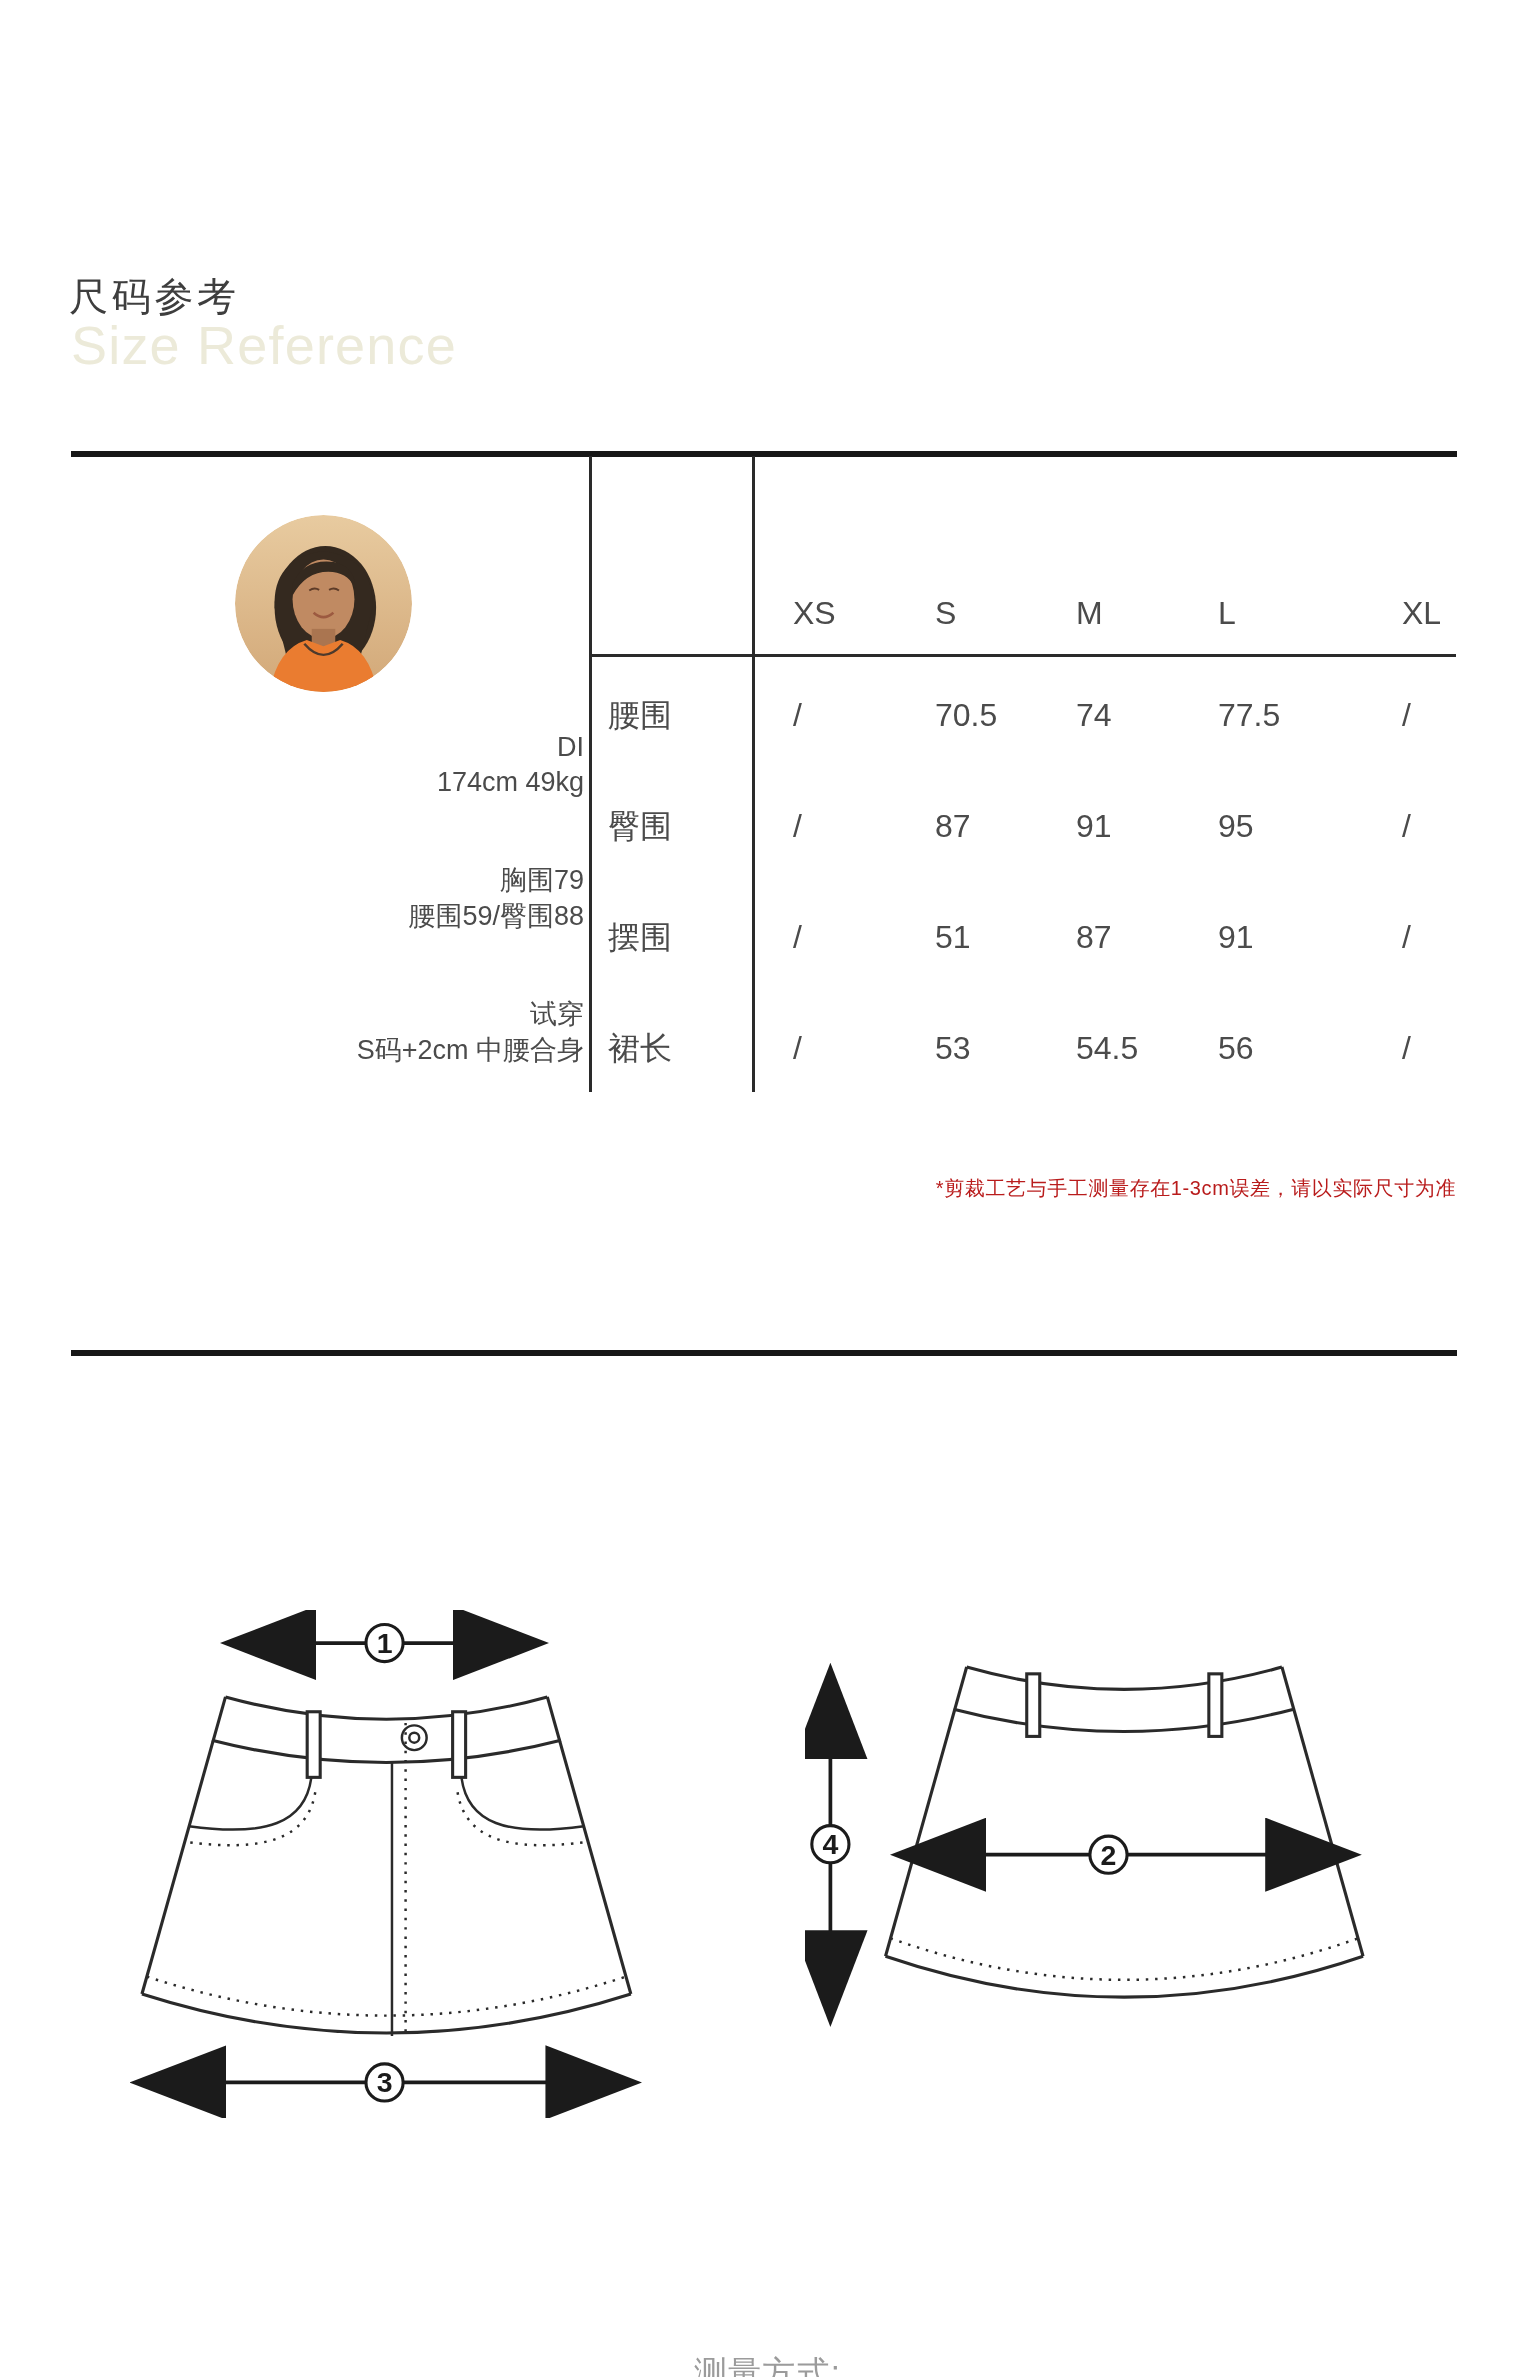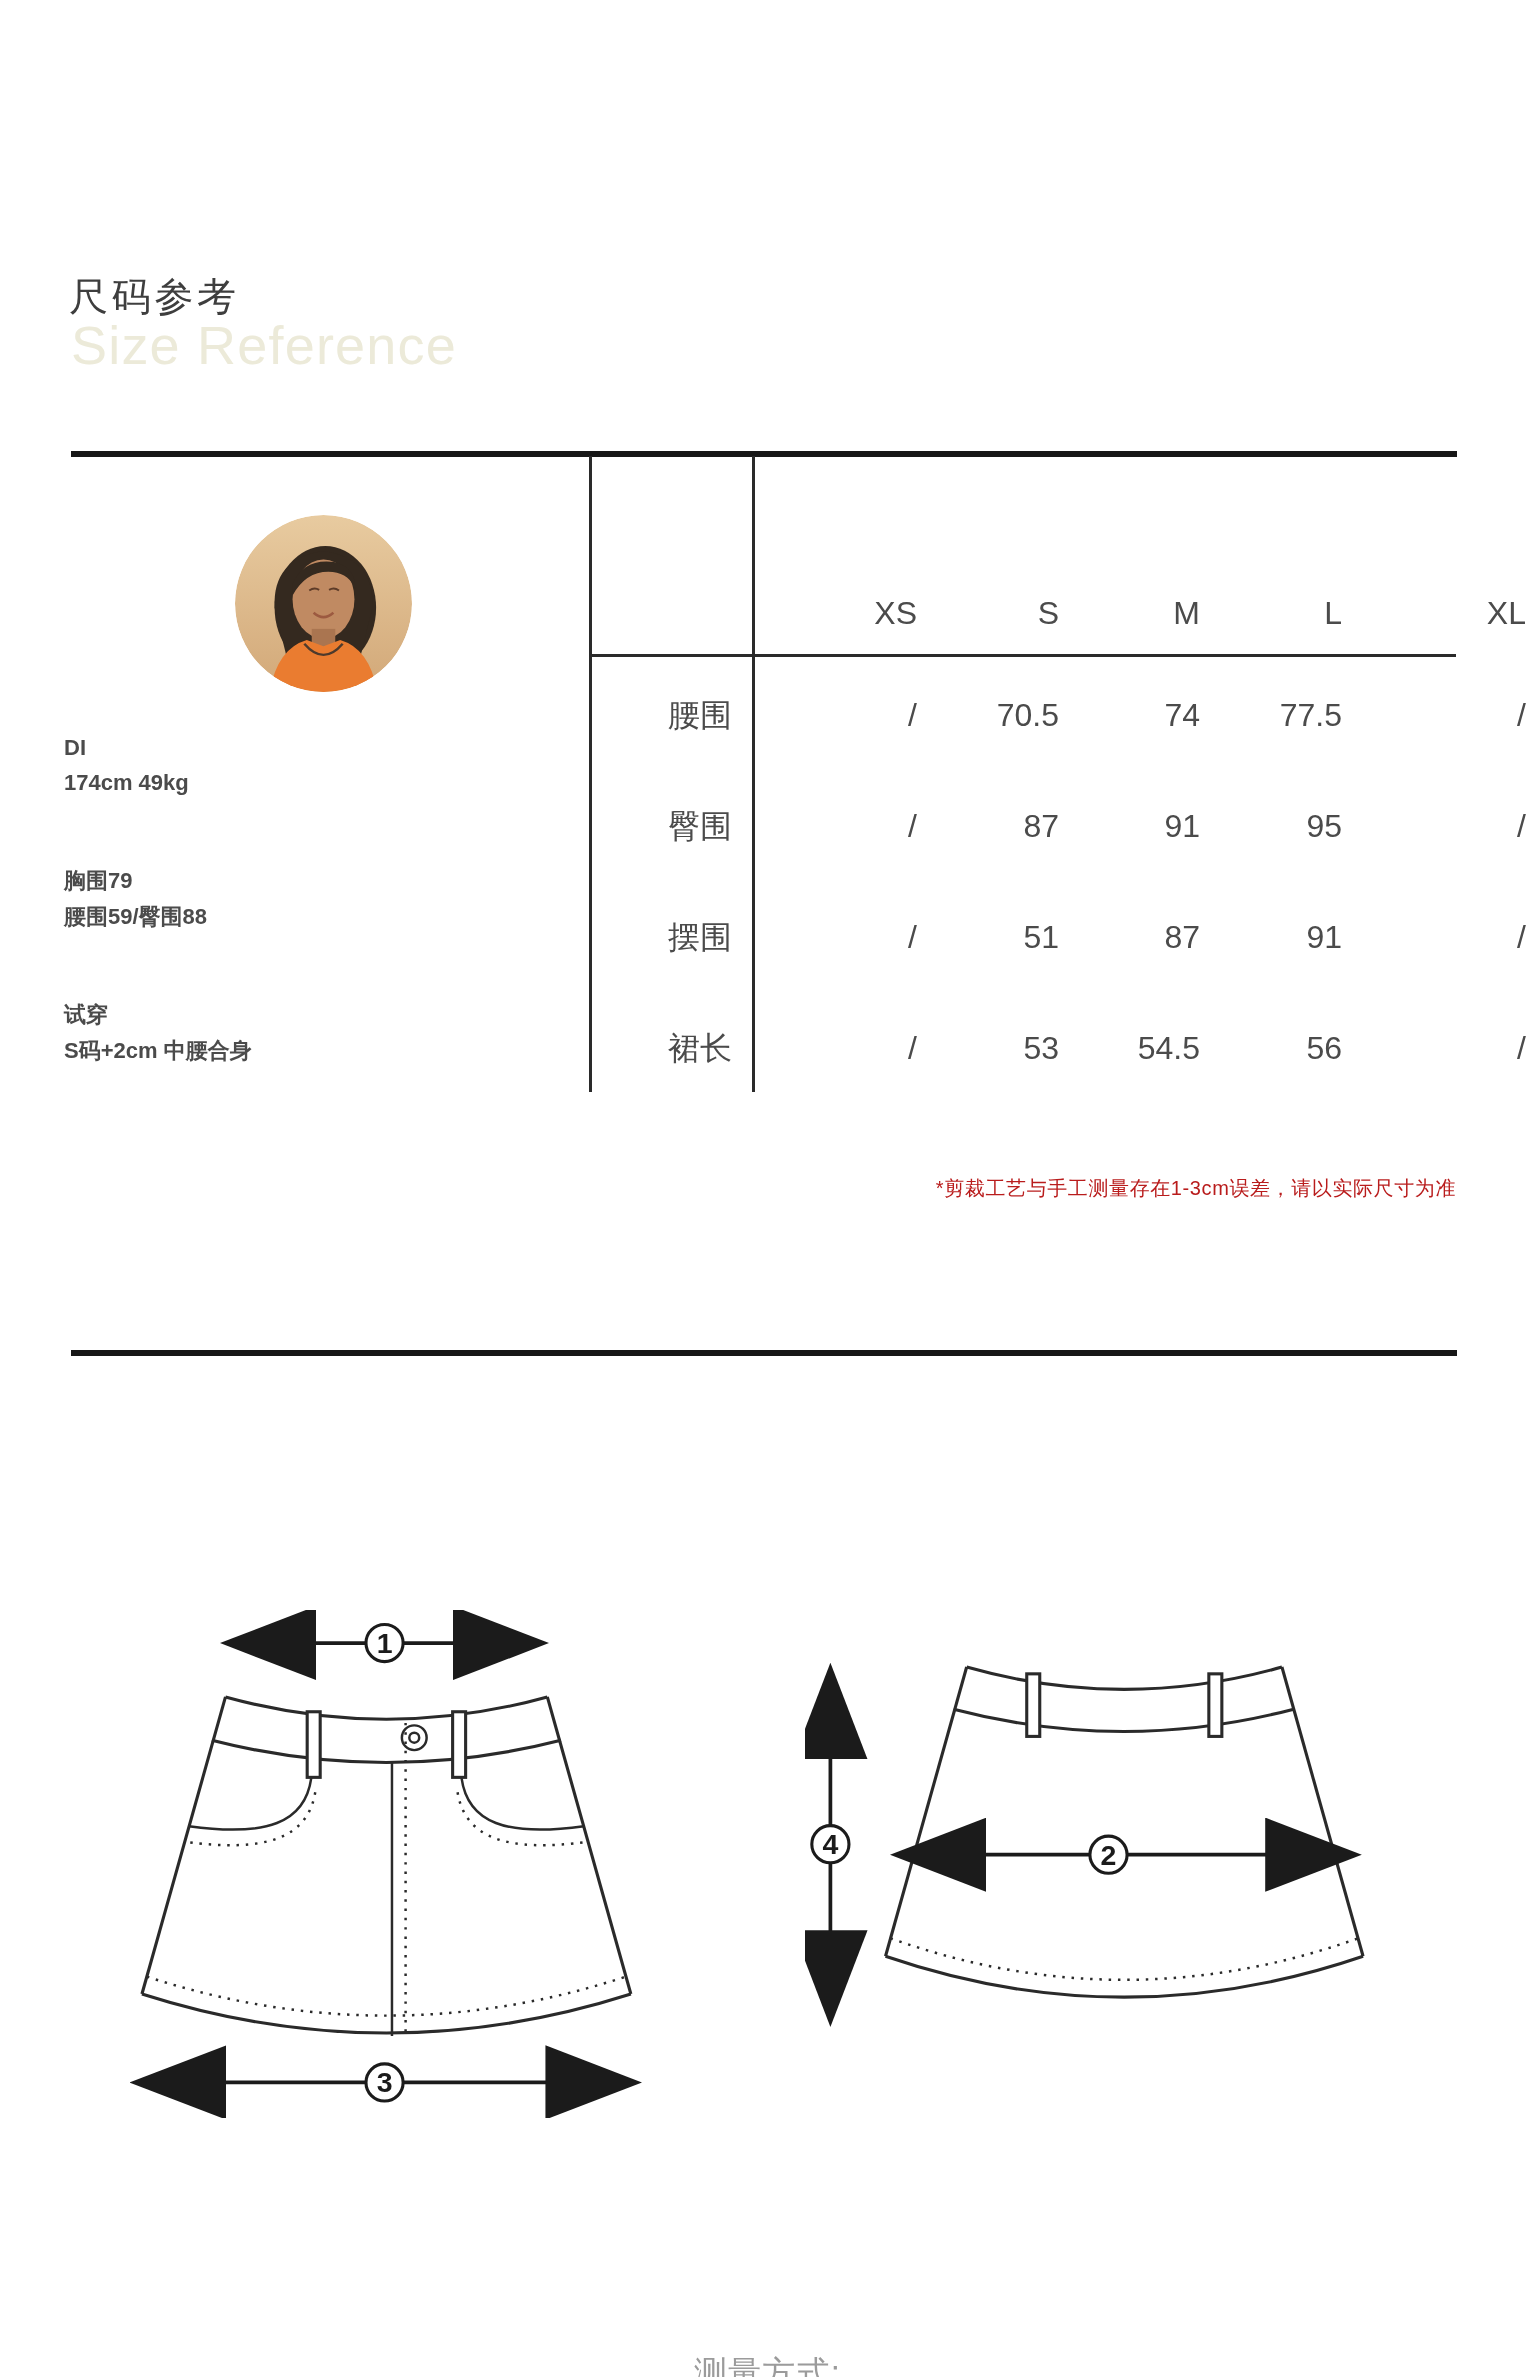--- a/index.html
+++ b/index.html
@@ -22,30 +22,30 @@
   .rule{position:absolute;background:#171717;}
   .rule-top{left:71px;top:451px;width:1386px;height:5.6px;}
   .rule-mid{left:71px;top:1350px;width:1386px;height:5.6px;}
   .vline{position:absolute;width:2.5px;background:#2a2a2a;top:456px;height:636px;}
   .vline-1{left:589px;}
   .vline-2{left:752px;}
   .header-rule{position:absolute;left:589px;top:654px;width:867px;height:3.1px;background:#2a2a2a;}
 
   
   .photo{position:absolute;left:235px;top:515px;width:177px;height:177px;border-radius:50%;overflow:hidden;}
-  .m-line{position:absolute;left:64px;width:520px;text-align:left;font-size:22px;line-height:33px;color:#4b4b4b;white-space:nowrap;font-weight:bold;}
+  .m-line{position:absolute;left:64px;width:520px;text-align:right;font-size:27px;line-height:33px;color:#4b4b4b;white-space:nowrap;}
   .m-name{top:731px;}
   .m-hw{top:766px;}
   .m-bust{top:864px;}
   .m-wh{top:900px;}
   .m-fitlab{top:998px;}
   .m-fit{top:1034px;}
 
   
-  .cell{position:absolute;width:124px;height:40px;line-height:40px;text-align:right;
+  .cell{position:absolute;width:124px;height:40px;line-height:40px;text-align:left;
         font-size:32px;color:#4b4b4b;white-space:nowrap;}
   .c-head{top:593px;}
   .r0{top:695px;} .r1{top:806px;} .r2{top:917px;} .r3{top:1028px;}
   .x-label{left:608px;}
   .x0{left:793px;} .x1{left:935px;} .x2{left:1076px;} .x3{left:1218px;} .x4{left:1402px;}
 
   .footnote{
     position:absolute;right:79px;top:1175px;font-size:20px;color:#b91c1c;
     letter-spacing:0.6px;white-space:nowrap;
   }

